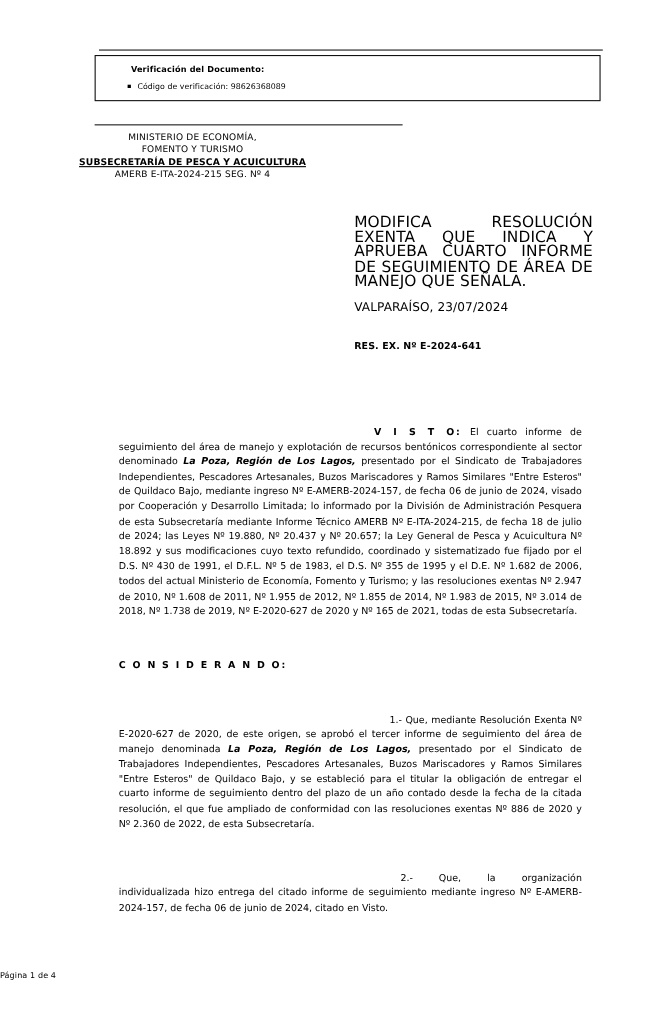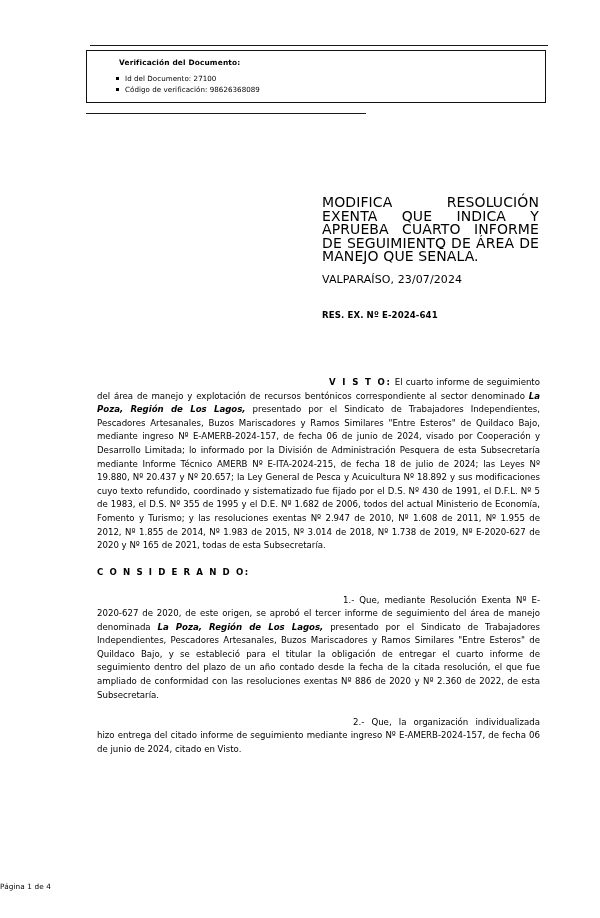--- a/index.html
+++ b/index.html
@@ -139,21 +139,21 @@
   .body-text {
     position: absolute;
     left: 97px;
     top: 376px;
     width: 443px;
     font-size: 8.6px;
     line-height: 13.6px;
     text-align: justify;
   }
   .body-text p {
-    margin: 0;
+    margin: 11px;
     text-indent: 0;
   }
   .para-spacer {
     height: 13.6px;
   }
   .lead {
     font-weight: bold;
     letter-spacing: 1.6px;
   }
   .it-bold {
@@ -193,27 +193,32 @@
 </head>
 <body>
 
 <div class="page">
 
   <div class="verif-wrap">
     <div class="verif-rule"></div>
     <div class="verif-box">
       <div class="verif-title">Verificación del Documento:</div>
       <ul class="verif-list">
-        <li>Id del Documento: 27100</li>
         <li>Código de verificación: 98626368089</li>
       </ul>
     </div>
     <div class="verif-bottom-rule"></div>
   </div>
 
+  <div class="letterhead">
+    <div class="org1">MINISTERIO DE ECONOMÍA,</div>
+    <div class="org1">FOMENTO Y TURISMO</div>
+    <div class="org2">SUBSECRETARÍA DE PESCA Y ACUICULTURA</div>
+    <div class="code">AMERB E-ITA-2024-215 SEG. Nº 4</div>
+  </div>
 
   <div class="subject">MODIFICA RESOLUCIÓN EXENTA QUE INDICA Y APRUEBA CUARTO INFORME DE SEGUIMIENTO DE ÁREA DE MANEJO QUE SEÑALA.</div>
 
   <div class="place-date">VALPARAÍSO, 23/07/2024</div>
 
   <div class="res-number">RES. EX. Nº E-2024-641</div>
 
   <div class="body-text">
 
     <p><span class="indent-lead"></span><span class="lead">V I S T O:</span><span> El cuarto informe de seguimiento del área de manejo y explotación de recursos bentónicos correspondiente al sector denominado </span><span class="it-bold">La Poza, Región de Los Lagos,</span><span> presentado por el Sindicato de Trabajadores Independientes, Pescadores Artesanales, Buzos Mariscadores y Ramos Similares "Entre Esteros" de Quildaco Bajo, mediante ingreso Nº E-AMERB-2024-157, de fecha 06 de junio de 2024, visado por Cooperación y Desarrollo Limitada; lo informado por la División de Administración Pesquera de esta Subsecretaría mediante Informe Técnico AMERB Nº E-ITA-2024-215, de fecha 18 de julio de 2024; las Leyes Nº 19.880, Nº 20.437 y Nº 20.657; la Ley General de Pesca y Acuicultura Nº 18.892 y sus modificaciones cuyo texto refundido, coordinado y sistematizado fue fijado por el D.S. Nº 430 de 1991, el D.F.L. Nº 5 de 1983, el D.S. Nº 355 de 1995 y el D.E. Nº 1.682 de 2006, todos del actual Ministerio de Economía, Fomento y Turismo; y las resoluciones exentas Nº 2.947 de 2010, Nº 1.608 de 2011, Nº 1.955 de 2012, Nº 1.855 de 2014, Nº 1.983 de 2015, Nº 3.014 de 2018, Nº 1.738 de 2019, Nº E-2020-627 de 2020 y Nº 165 de 2021, todas de esta Subsecretaría.</span></p>

